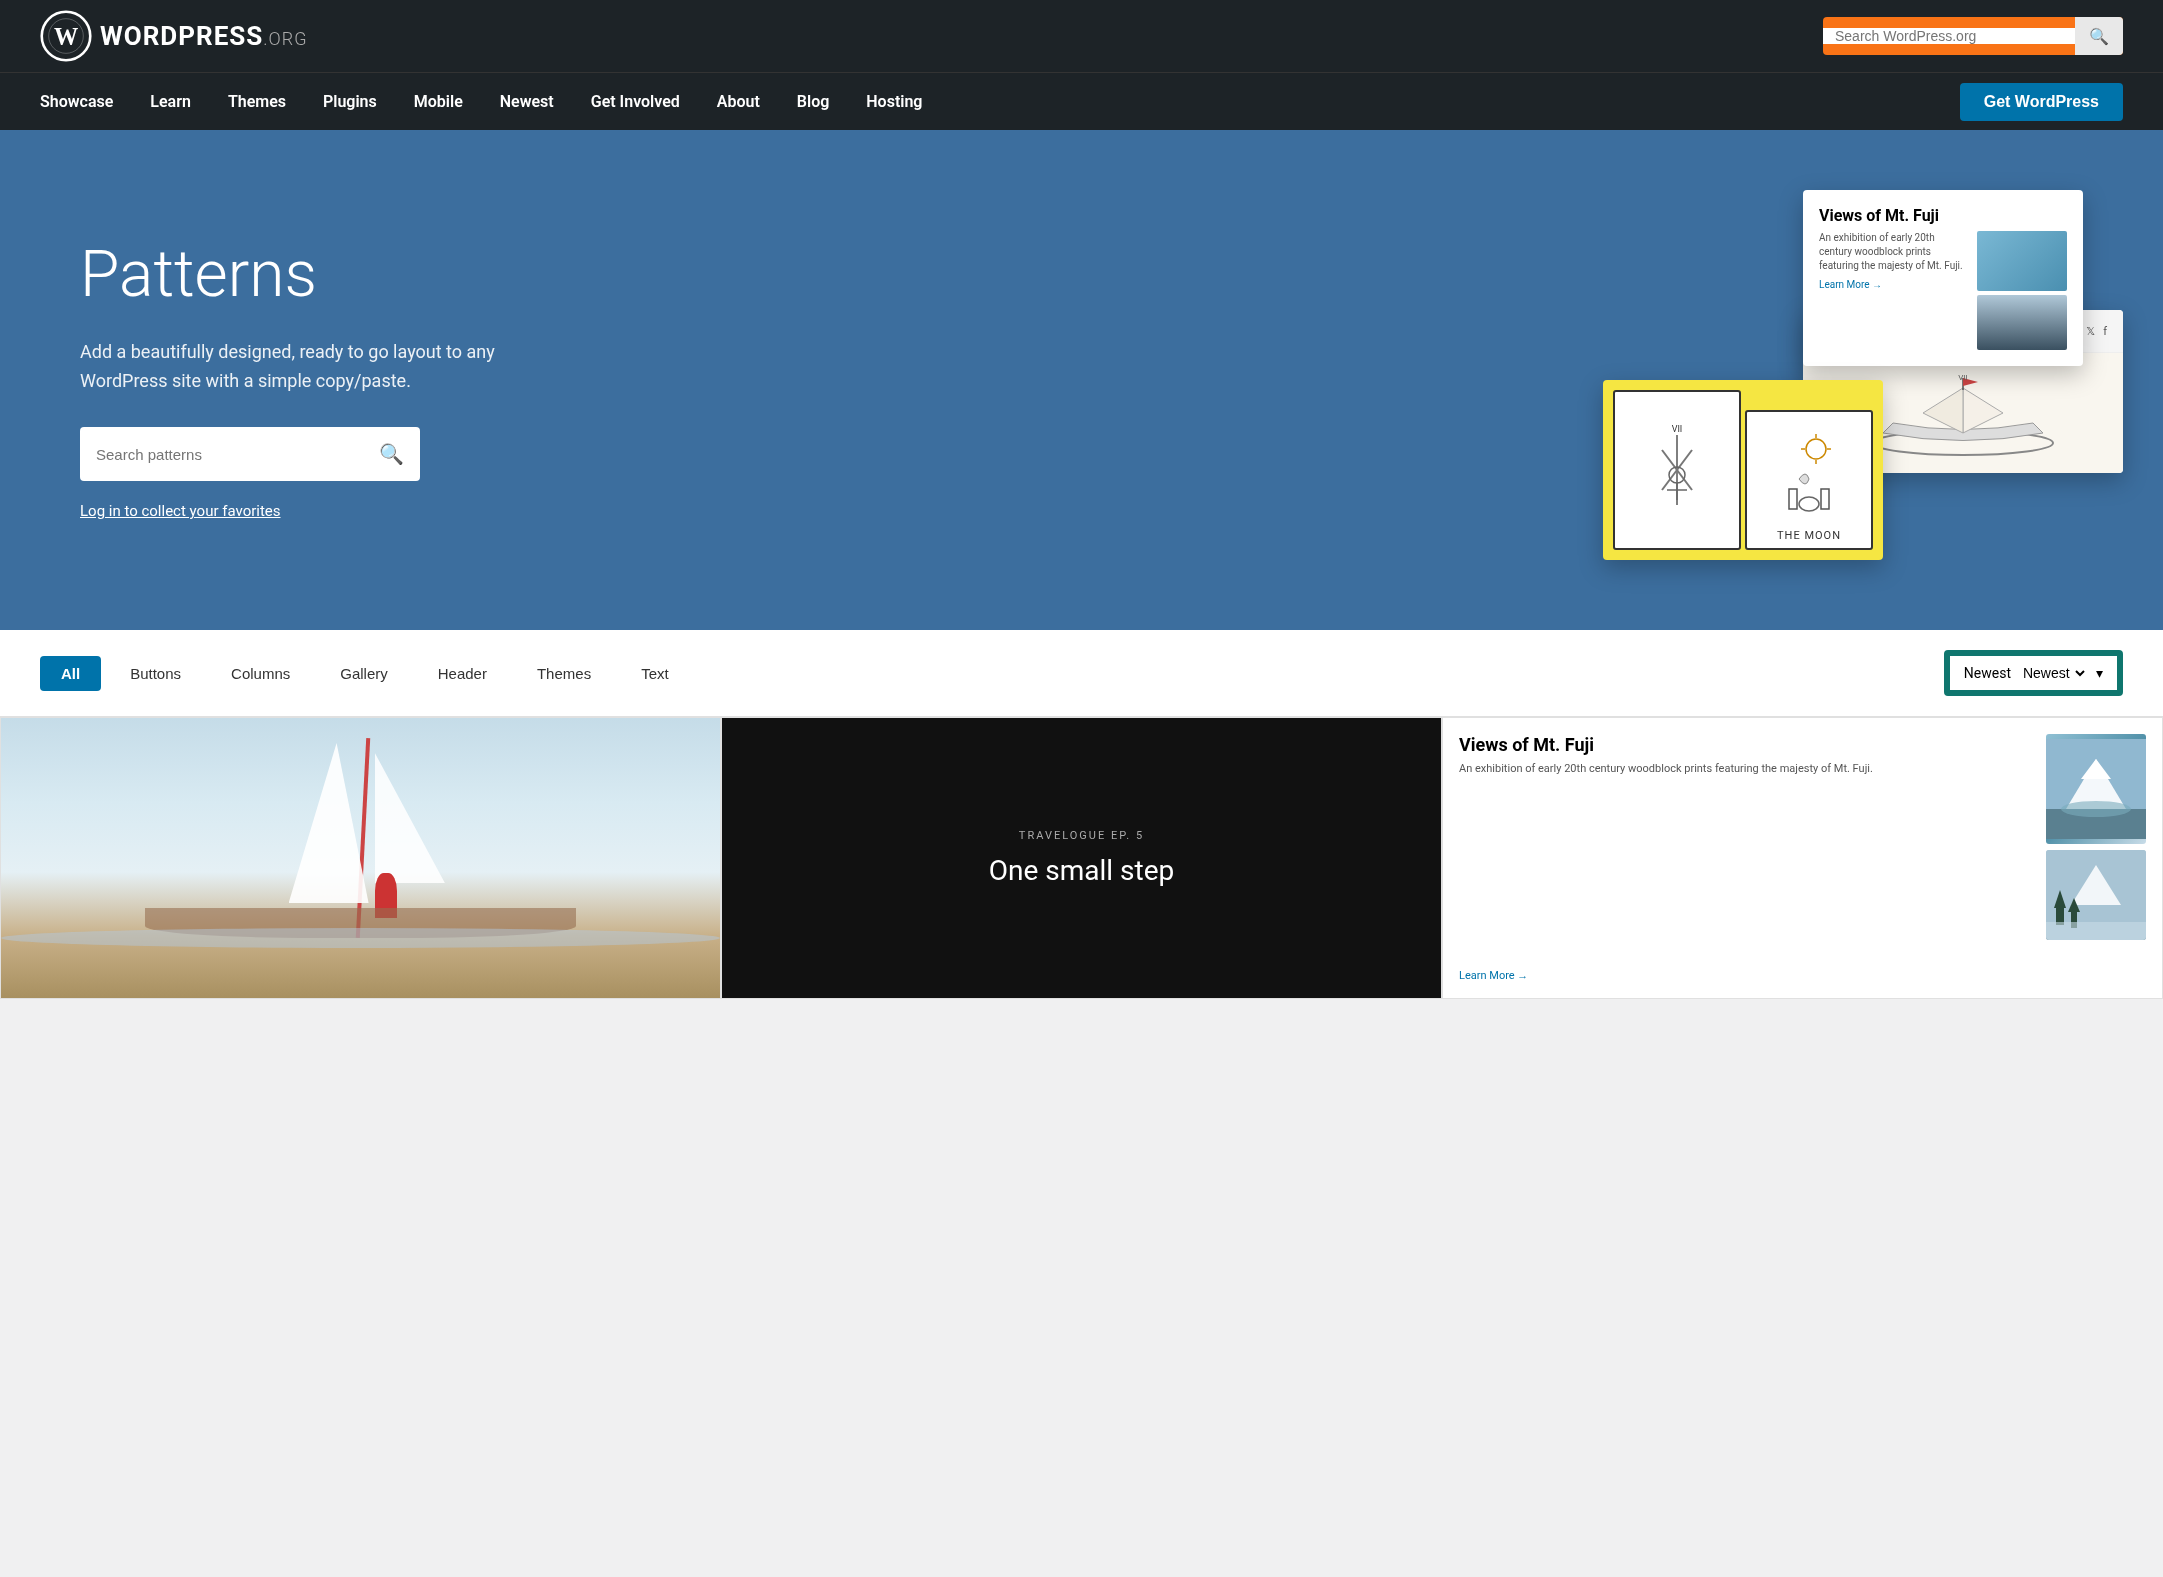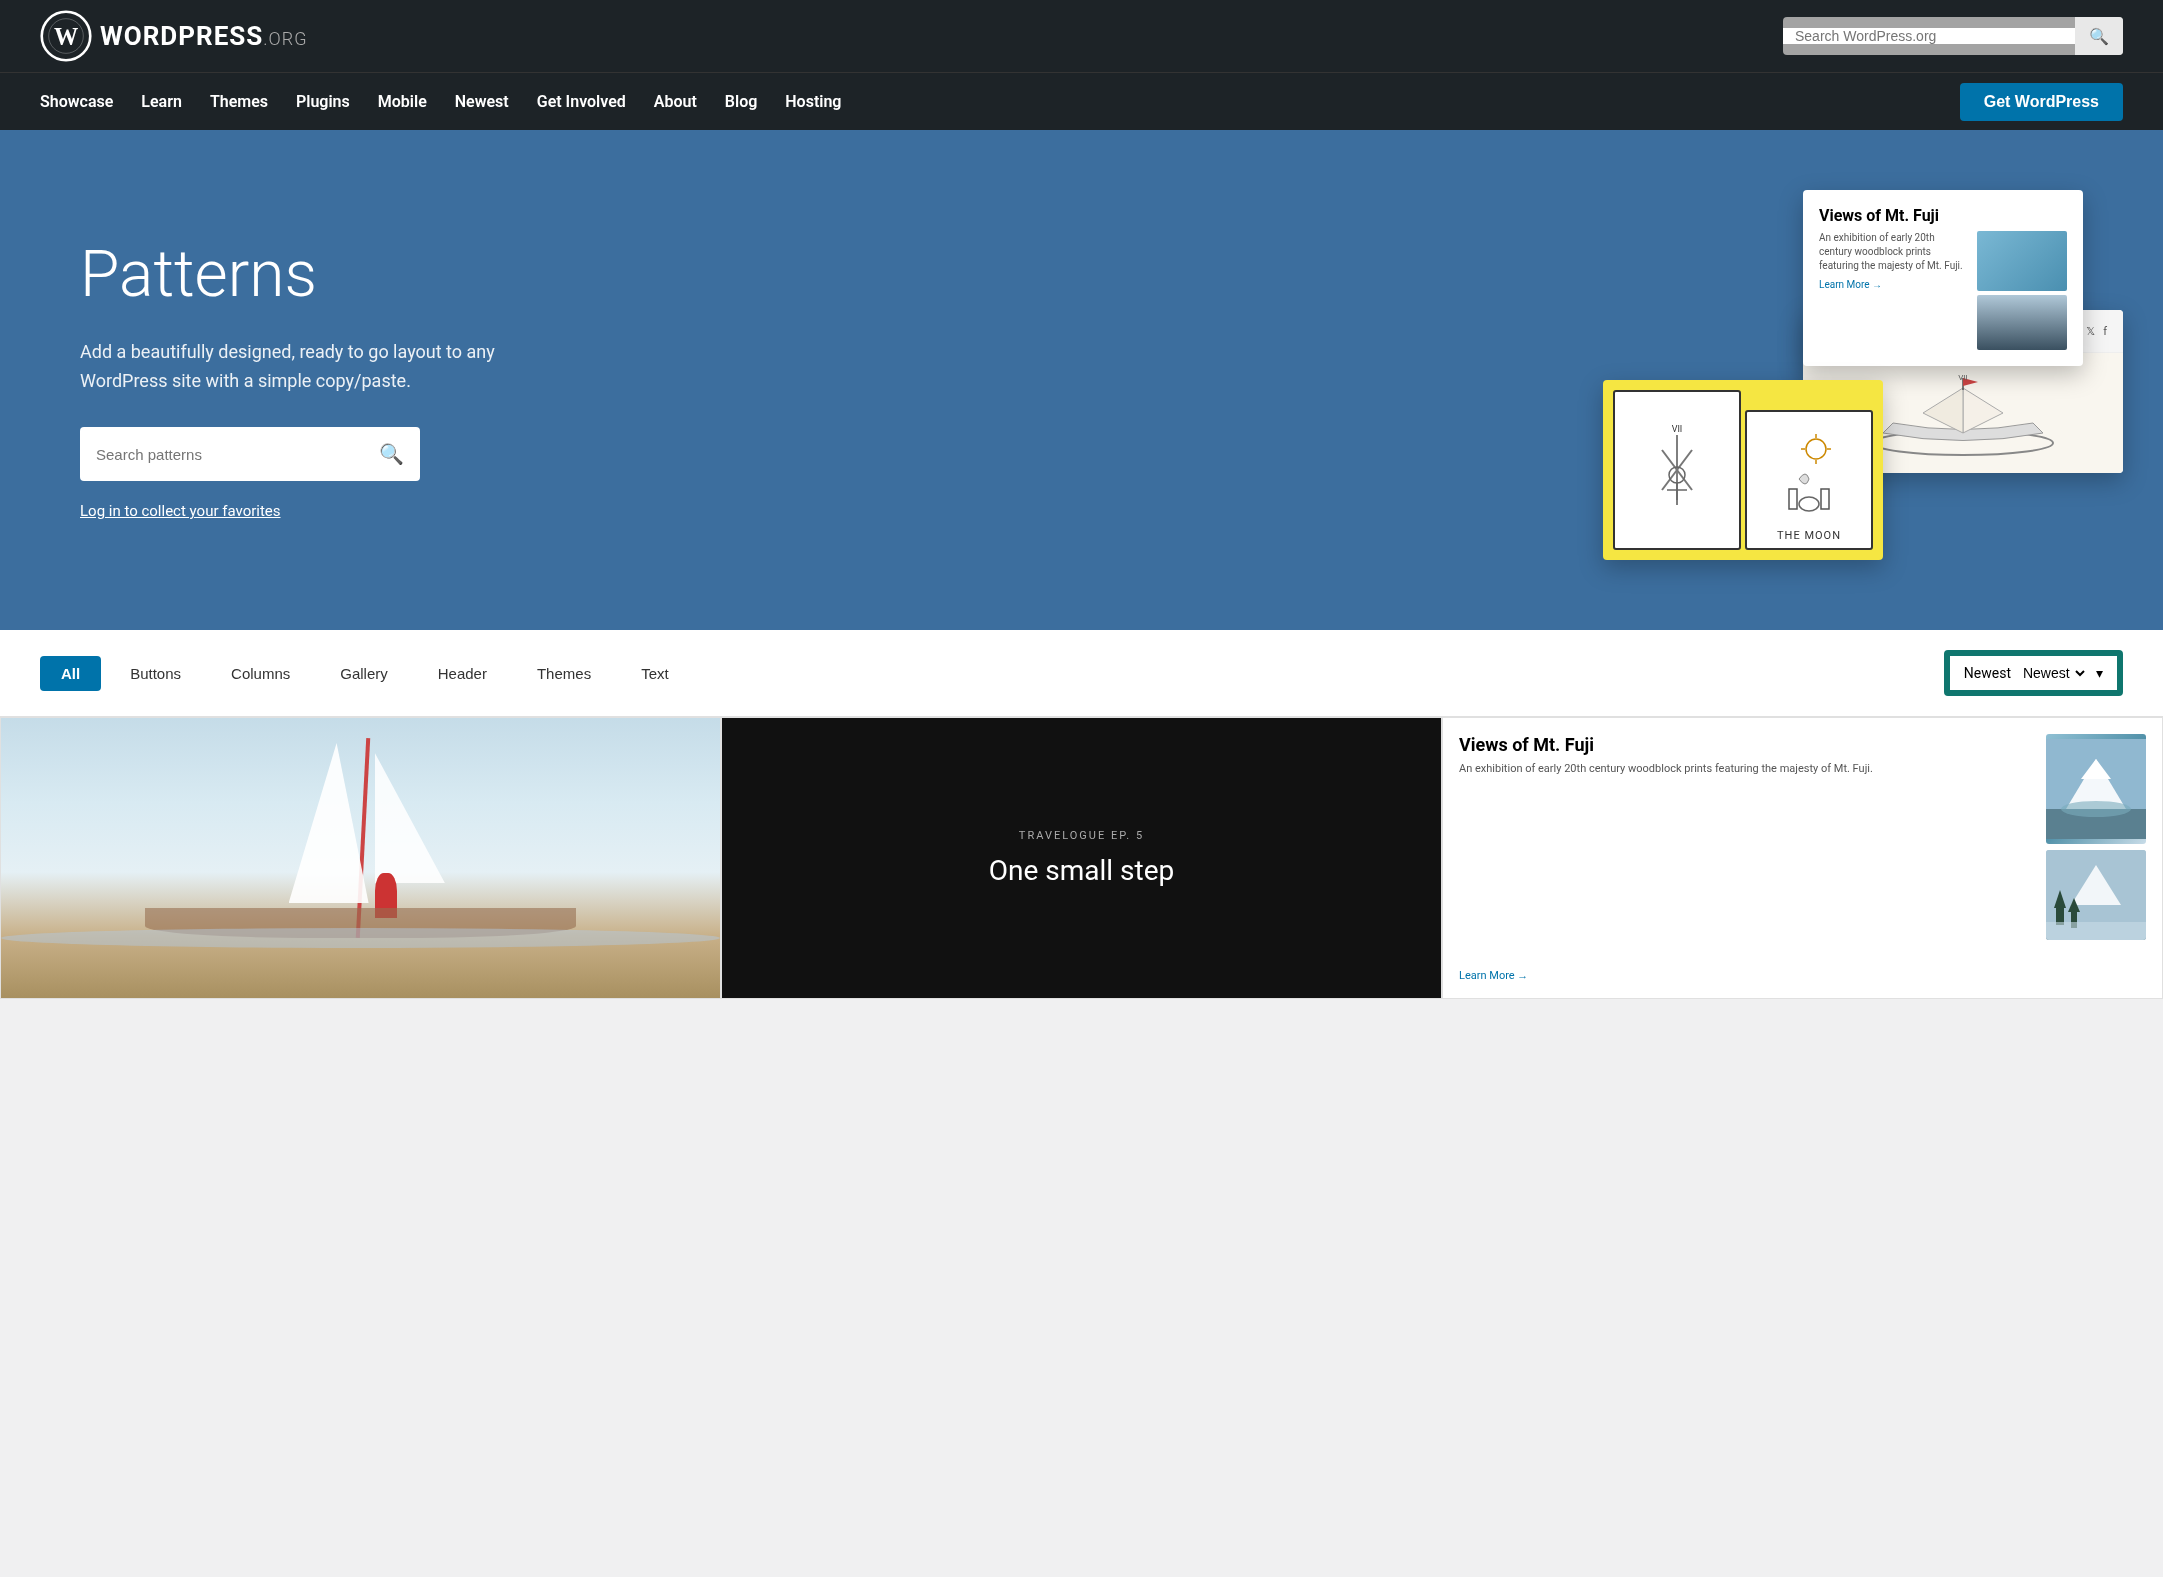--- a/index.html
+++ b/index.html
@@ -35,24 +35,24 @@
       font-weight: 700;
     }
     .logo-text .dot-org {
       font-size: 18px;
       color: #aaa;
       font-weight: 300;
     }
     .search-bar-top {
       display: flex;
       align-items: center;
-      background: #a3a3a3;
+      background: #f97316;
       border-radius: 4px;
       overflow: hidden;
-      width: 340px;
+      width: 300px;
       height: 38px;
     }
     .search-bar-top input {
       flex: 1;
       border: none;
       outline: none;
       padding: 0 12px;
       font-size: 14px;
       color: #333;
     }
@@ -72,21 +72,21 @@
       border-top: 1px solid #333;
       padding: 0 40px;
       display: flex;
       align-items: center;
       justify-content: space-between;
       height: 58px;
     }
     .nav-links {
       display: flex;
       align-items: center;
-      gap: 28px;
+      gap: 37px;
       list-style: none;
     }
     .nav-links a {
       color: #fff;
       text-decoration: none;
       font-size: 16px;
       font-weight: 600;
     }
     .get-wp-btn {
       background: #0073aa;

